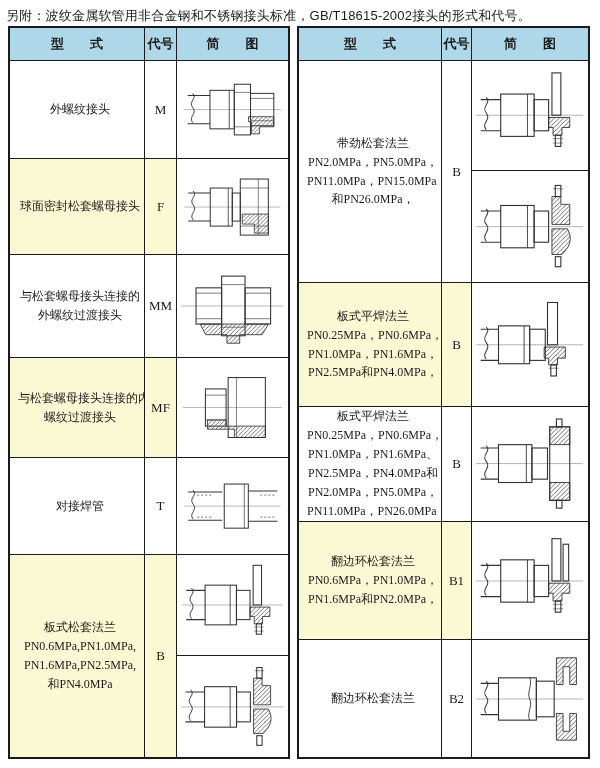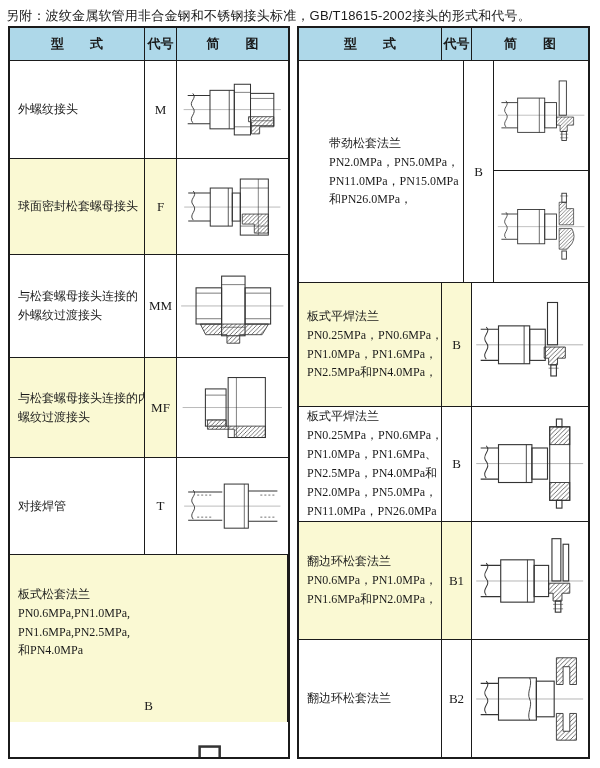--- a/index.html
+++ b/index.html
@@ -24,21 +24,21 @@
     box-sizing:border-box;display:flex;align-items:center;justify-content:center;
     font-weight:bold;font-size:13px;white-space:pre;
     font-family:"Liberation Serif","DejaVu Serif",serif;
   }
   #left-table  .col-type{flex:0 0 135px;border-right:1px solid #1b1b1b;}
   #left-table  .col-code{flex:0 0 32px;border-right:1px solid #1b1b1b;}
   #right-table .col-type{flex:0 0 143px;border-right:1px solid #1b1b1b;}
   #right-table .col-code{flex:0 0 30px;border-right:1px solid #1b1b1b;}
   .col-diagram{flex:1 1 auto;}
   .row{display:flex;box-sizing:border-box;border-top:1px solid #1b1b1b;flex:0 0 auto;background:#fff;}
-  .cell{box-sizing:border-box;overflow:hidden;}
+  .cell{box-sizing:border-box;overflow:hidden;text-align:center;}
   .cell-type{
     display:flex;flex-direction:column;justify-content:center;
     padding:4px 2px 4px 8px;
     font-family:"Liberation Serif","DejaVu Serif",serif;
     font-size:12px;line-height:1.58;
   }
   .tline{white-space:nowrap;}
   .cell-code{
     display:flex;align-items:center;justify-content:center;
     font-family:"Liberation Serif","DejaVu Serif",serif;font-size:13px;
@@ -182,21 +182,21 @@
             <path d="M11,29 c5,5 -5,8 0,14 c5,6 -5,9 0,15" fill="none" stroke="#333" stroke-width="0.9"></path>
             <path d="M15,34 h16 M15,56 h16" stroke="#333" stroke-width="0.7" fill="none" stroke-dasharray="2,2"></path>
             <rect x="42" y="23" width="24" height="44" fill="none" stroke="#333" stroke-width="1"></rect>
             <line x1="62" y1="23" x2="62" y2="67" stroke="#333" stroke-width="0.7"></line>
             <path d="M66,30 H95 M66,60 H95" fill="none" stroke="#333" stroke-width="1"></path>
             <path d="M78,34 h14 M78,56 h14" stroke="#333" stroke-width="0.7" fill="none" stroke-dasharray="2,2"></path>
           </svg>
         </div>
       </div>
     </div>
-    <div class="row hl" style="height: 203px; flex-direction: column;">
+    <div class="row hl" style="height: 203px;">
       <div class="cell cell-type col-type">
         <div class="tline">板式松套法兰</div>
         <div class="tline">PN0.6MPa,PN1.0MPa,</div>
         <div class="tline">PN1.6MPa,PN2.5MPa,</div>
         <div class="tline">和PN4.0MPa</div>
       </div>
       <div class="cell cell-code col-code">B</div>
       <div class="cell cell-diagram col-diagram">
         <div class="sub" style="flex: 0 0 100px;">
           <svg viewBox="0 0 100 90" preserveAspectRatio="xMidYMid meet">
@@ -240,21 +240,21 @@
       </div>
     </div>
   </div>
 
 <div class="tbl" id="right-table">
   <div class="thead">
     <div class="th col-type">型        式</div>
     <div class="th col-code">代号</div>
     <div class="th col-diagram">简        图</div>
   </div>
-<div class="row" style="height: 222px; padding-left: 22px;">
+<div class="row" style="height: 222px;">
       <div class="cell cell-type col-type">
         <div class="tline">带劲松套法兰</div>
         <div class="tline">PN2.0MPa，PN5.0MPa，</div>
         <div class="tline">PN11.0MPa，PN15.0MPa，</div>
         <div class="tline">和PN26.0MPa，</div>
       </div>
       <div class="cell cell-code col-code">B</div>
       <div class="cell cell-diagram col-diagram">
         <div class="sub" style="flex: 0 0 109px;">
           <svg viewBox="0 0 100 90" preserveAspectRatio="xMidYMid meet">

